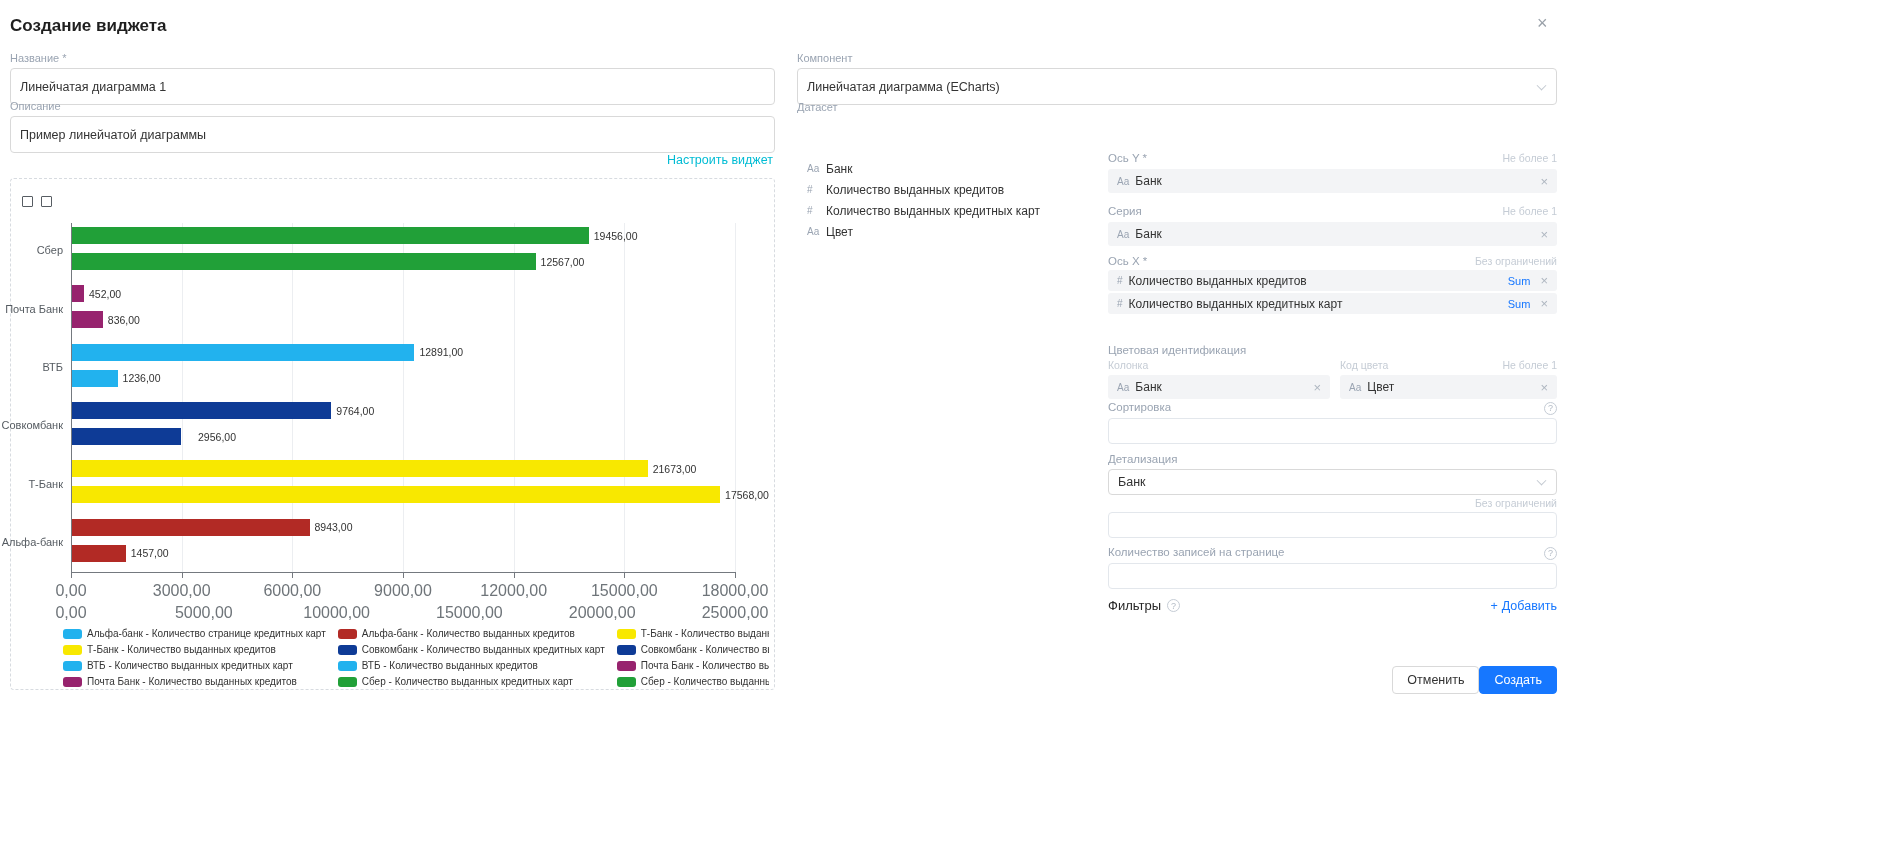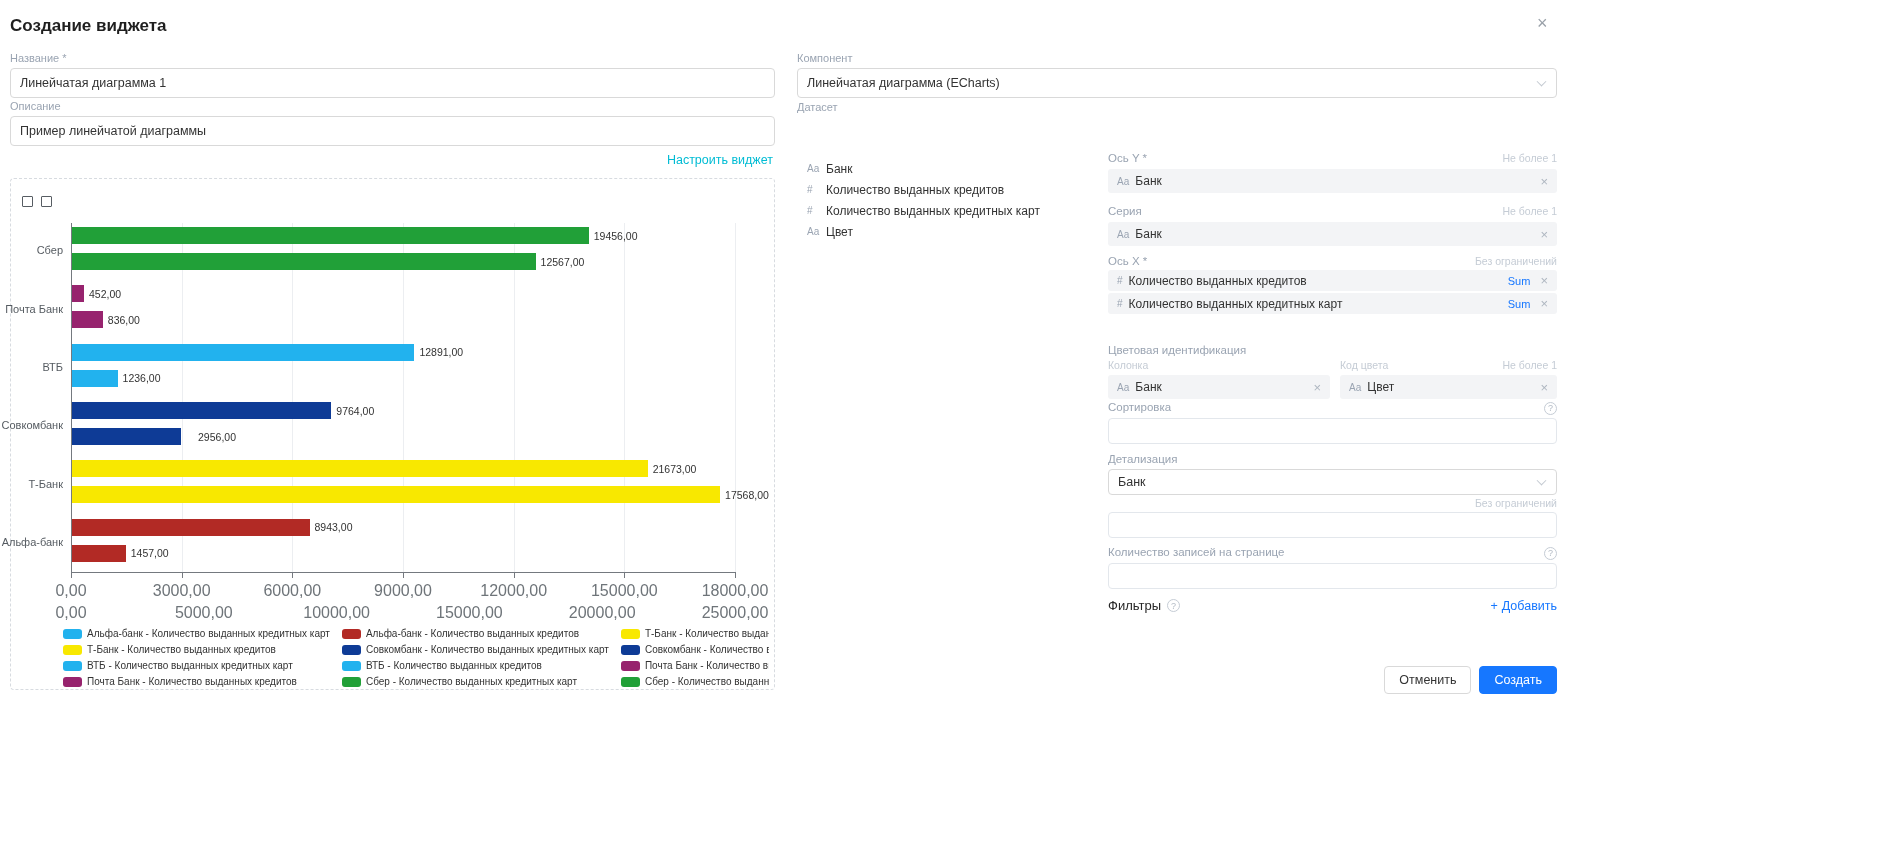--- a/index.html
+++ b/index.html
@@ -10,21 +10,21 @@
     position: relative; color: #262626; overflow: hidden;
   }
 
   
   .dlg-title { position:absolute; left:10px; top:16px; font-size:17px; font-weight:bold; color:#1f1f1f; }
   .dlg-close { position:absolute; left:1537px; top:14px; font-size:18px; color:#9aa1a9; cursor:pointer; line-height:1; }
 
   
   .lbl { display:block; font-size:11px; color:#9aa4b2; margin-bottom:4px; }
   .txt-input, .sel {
-    width:100%; height:30px; border:1px solid #d9d9d9; border-radius:4px;
+    width:100%; height:37px; border:1px solid #d9d9d9; border-radius:4px;
     padding:0 9px; font-size:12.5px; color:#333; background:#fff;
     font-family: "Liberation Sans", sans-serif;
   }
   .sel { position:relative; display:flex; align-items:center; cursor:pointer; }
   .chev { position:absolute; right:11px; top:50%; width:7px; height:7px;
     border-right:1.5px solid #c3c9d1; border-bottom:1.5px solid #c3c9d1;
     transform:translateY(-70%) rotate(45deg); }
   .hint { font-size:10.5px; color:#c5ccd5; }
   .qmark { display:inline-flex; align-items:center; justify-content:center;
     width:13px; height:13px; border:1px solid #c5ccd5; border-radius:50%;
@@ -86,21 +86,21 @@
   .ci-col { display:flex; flex-direction:column; }
   .ci-head { display:flex; justify-content:space-between; align-items:baseline; min-height:12px; }
   .lite-input { width:100%; height:26px; border:1px solid #e3e7ec; border-radius:4px;
     padding:0 8px; font-size:12px; background:#fff; font-family:"Liberation Sans",sans-serif; }
   .filters-row { display:flex; justify-content:space-between; align-items:center; }
   .filters-left { display:flex; align-items:center; gap:6px; font-size:13px; color:#262626; }
   .add-link { color:#1677ff; font-size:12.5px; cursor:pointer; display:flex; align-items:center; gap:4px; }
 
   
   .footer { position:absolute; left:797px; top:666px; width:760px; display:flex;
-    justify-content:flex-end; gap:8px; }
+    justify-content:flex-end; }
   .btn { height:28px; border-radius:4px; font-size:12.5px; padding:0 14px; cursor:pointer;
     font-family:"Liberation Sans",sans-serif; }
   .btn-cancel { background:#fff; border:1px solid #d9d9d9; color:#333; }
   .btn-create { background:#1677ff; border:1px solid #1677ff; color:#fff; }
 </style>
 </head>
 <body>
 
 <div class="dlg-title">Создание виджета</div>
 <div class="dlg-close">×</div>
@@ -186,21 +186,21 @@
         <span class="axis-tick-label" style="left: 0px;">0,00</span>
         <span class="axis-tick-label" style="left: 132.8px;">5000,00</span>
         <span class="axis-tick-label" style="left: 265.6px;">10000,00</span>
         <span class="axis-tick-label" style="left: 398.4px;">15000,00</span>
         <span class="axis-tick-label" style="left: 531.2px;">20000,00</span>
         <span class="axis-tick-label" style="left: 664px;">25000,00</span>
       </div>
     <div class="legend" id="legend">
         <div class="legend-item">
           <span class="legend-marker" style="background: rgb(34, 178, 238);"></span>
-          <span>Альфа-банк - Количество выданных кредитных карт</span>
+          <span>Альфа-банк - Количество странице кредитных карт</span>
         </div>
         <div class="legend-item">
           <span class="legend-marker" style="background: rgb(178, 42, 37);"></span>
           <span>Альфа-банк - Количество выданных кредитов</span>
         </div>
         <div class="legend-item">
           <span class="legend-marker" style="background: rgb(248, 232, 0);"></span>
           <span>Т-Банк - Количество выданных кредитных карт</span>
         </div>
         <div class="legend-item">

